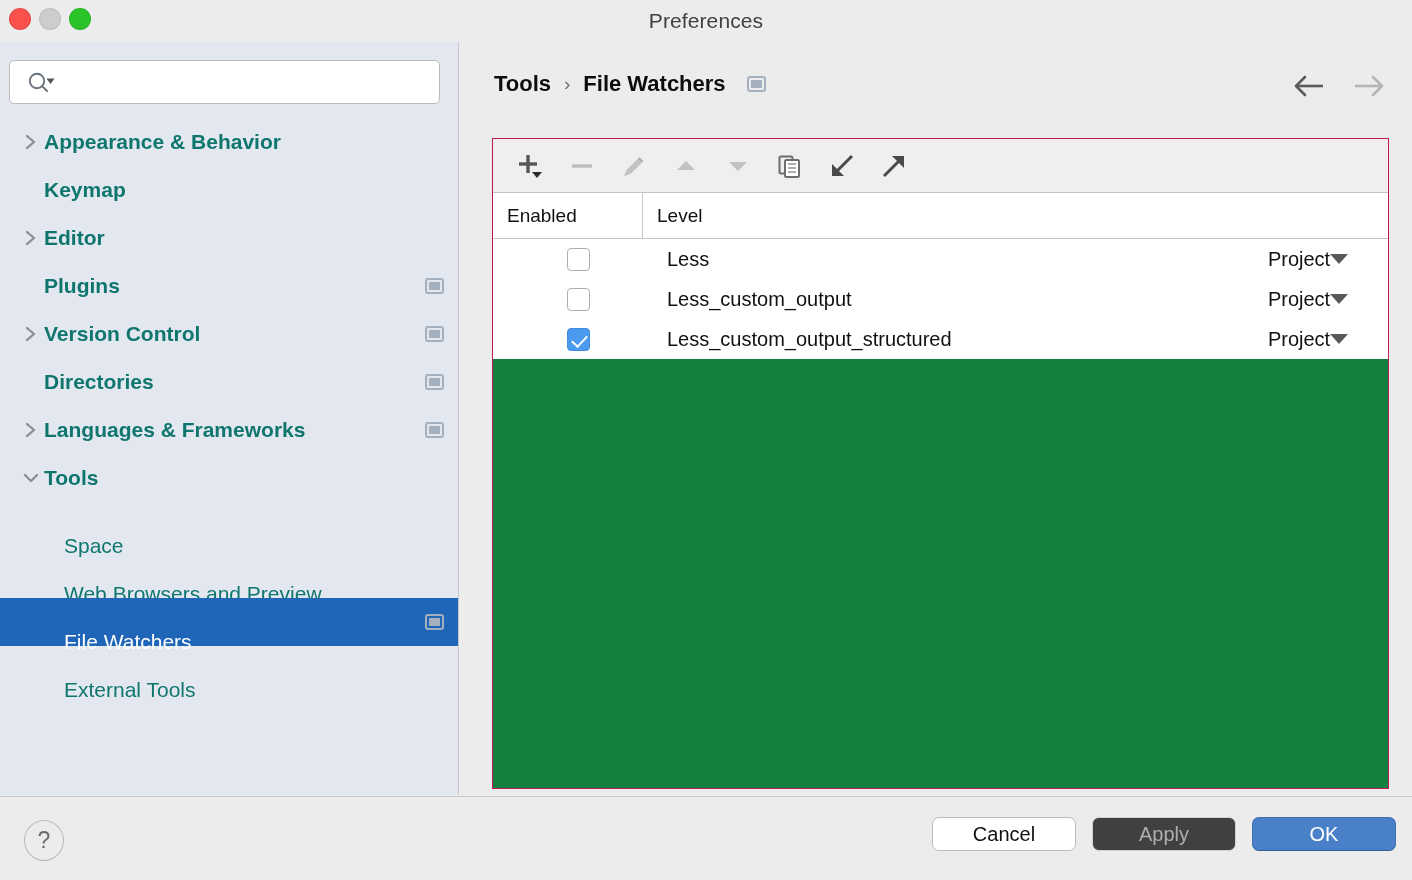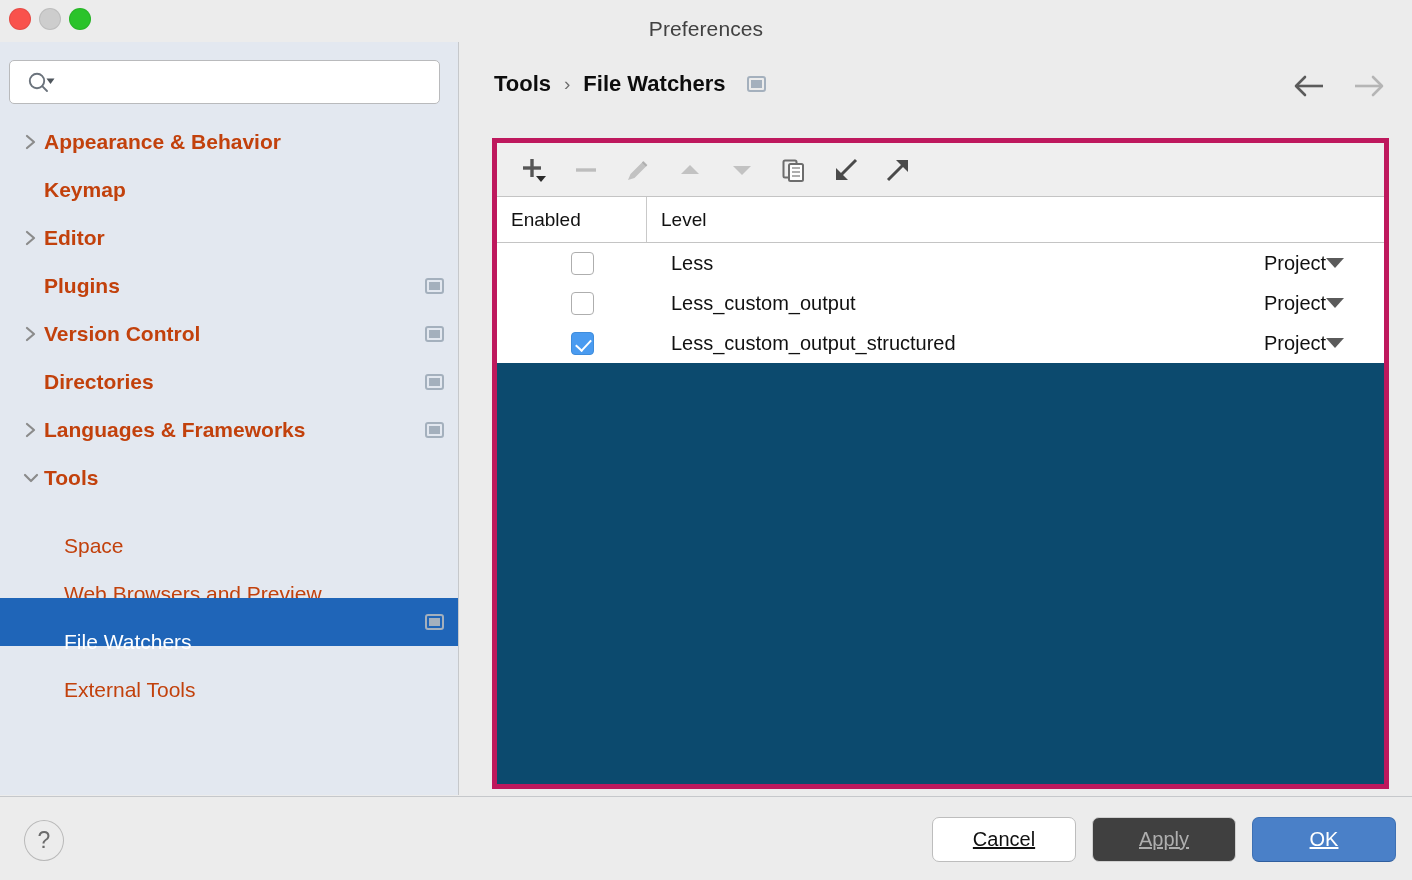--- a/index.html
+++ b/index.html
@@ -21,21 +21,21 @@
     background: #ececec;
   }
   #traffic { position: absolute; left: 9px; top: 8px; display: flex; gap: 8px; }
   .light { width: 22px; height: 22px; border-radius: 50%; }
   .light.red    { background: #f9524c; box-shadow: inset 0 0 0 1px rgba(0,0,0,.08); }
   .light.yellow { background: #cdcdcd; box-shadow: inset 0 0 0 1px rgba(0,0,0,.08); }
   .light.green  { background: #2ac32a; box-shadow: inset 0 0 0 1px rgba(0,0,0,.08); }
   #window-title {
     position: absolute; left: 0; top: 0; width: 1412px; height: 42px;
     display: flex; align-items: center; justify-content: center;
-    font-size: 21px; color: #414141; letter-spacing: .1px; margin-top: 8px;
+    font-size: 21px; color: #414141; letter-spacing: .1px;
   }
 
   
   #sidebar {
     position: absolute; left: 0; top: 42px; width: 459px; height: 753px;
     background: #e3e8f0; border-right: 1px solid #c6c8cb; overflow: hidden;
   }
   #search-wrap { padding: 18px 18px 0 9px; }
   #search-field {
     position: relative; height: 44px; background: #ffffff;
@@ -51,21 +51,21 @@
 
   #tree { margin-top: 14px; }
   .tree-item {
     position: relative; height: 48px; display: flex; align-items: center;
     padding-left: 18px; padding-right: 14px; cursor: default;
   }
   .tree-item .twisty {
     width: 26px; flex: 0 0 26px; display: flex; align-items: center; justify-content: center;
   }
   .tree-item .label {
-    font-size: 21px; color: #c2410c; white-space: nowrap;
+    font-size: 21px; color: #0f766e; white-space: nowrap;
   }
   .tree-item.top > .label { font-weight: bold; }
   .tree-item.child { padding-left: 64px; }
   .tree-item.child > .label { font-weight: normal; margin-top: 40px; }
   .tree-item.selected { background: #1f65b8; }
   .tree-item.selected > .label { color: #ffffff; }
   .tree-item .badge { margin-left: auto; flex: 0 0 auto; display: flex; align-items: center; }
 
   
   .badge-ico { width: 19px; height: 16px; border: 2px solid #a4b0bd; border-radius: 3px;
@@ -84,21 +84,21 @@
   #crumbs .crumb { font-size: 22px; font-weight: bold; color: #0d0d0d; }
   #crumbs .sep { font-size: 19px; color: #6e6e6e; }
   #crumbs .badge { margin-left: 8px; display: flex; align-items: center; }
 
   #nav-arrows { position: absolute; right: 26px; top: 30px; display: flex; gap: 26px; align-items: center; }
   .nav-btn { width: 34px; height: 28px; display: flex; align-items: center; justify-content: center; cursor: default; }
 
   
   #table-panel {
     position: absolute; left: 32px; top: 96px; width: 897px; height: 651px;
-    border: 5px solid #be185d; background: #0c4a6e; overflow: hidden;
+    border: 1px solid #be185d; background: #15803d; overflow: hidden;
   }
   #toolbar {
     height: 54px; background: #efefef; border-bottom: 1px solid #c4c4c4;
     display: flex; align-items: center; padding-left: 11px; gap: 0;
   }
   .tb-btn {
     width: 52px; height: 46px; display: flex; align-items: center; justify-content: center;
     cursor: default;
   }
 
@@ -149,24 +149,23 @@
   #help-btn {
     position: absolute; left: 24px; top: 820px; width: 40px; height: 41px;
     border-radius: 50%; border: 1px solid #b9b9b9; background: #ececec;
     display: flex; align-items: center; justify-content: center;
     font-size: 23px; color: #6b6b6b; cursor: default;
   }
   #btn-row {
     position: absolute; right: 16px; top: 817px; display: flex; align-items: center; gap: 16px;
   }
   .btn {
-    height: 45px; border-radius: 7px; font-size: 20px;
+    height: 34px; border-radius: 7px; font-size: 20px;
     display: flex; align-items: center; justify-content: center; cursor: default;
     font-family: "Liberation Sans", sans-serif;
-    text-decoration: underline;
   }
   .btn.cancel { width: 144px; background: #ffffff; border: 1px solid #bdbdbd; color: #101010; }
   .btn.apply  { width: 144px; background: #404040; border: 1px solid #cfcfcf; color: #aeaeae; }
   .btn.ok     { width: 144px; background: #4a80c8; border: 1px solid #3d70b4;
                 border-bottom-color: #2f5e9e; color: #ffffff; }
 </style>
 </head>
 <body>
 
 <div id="window">

